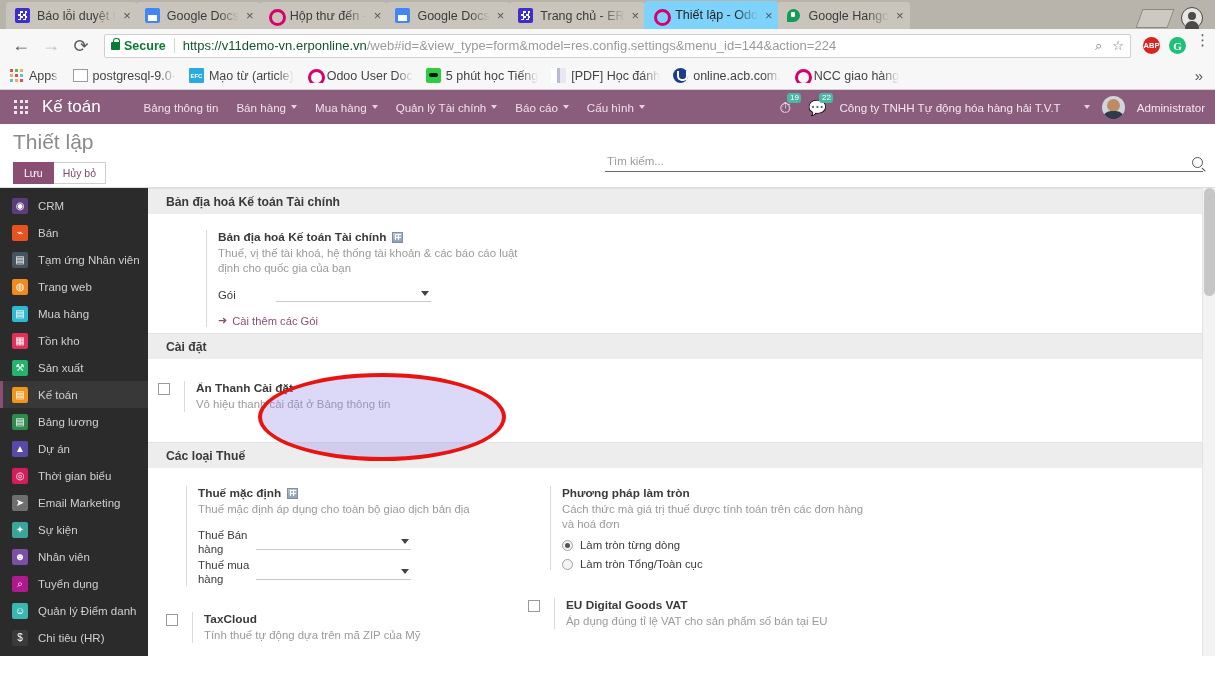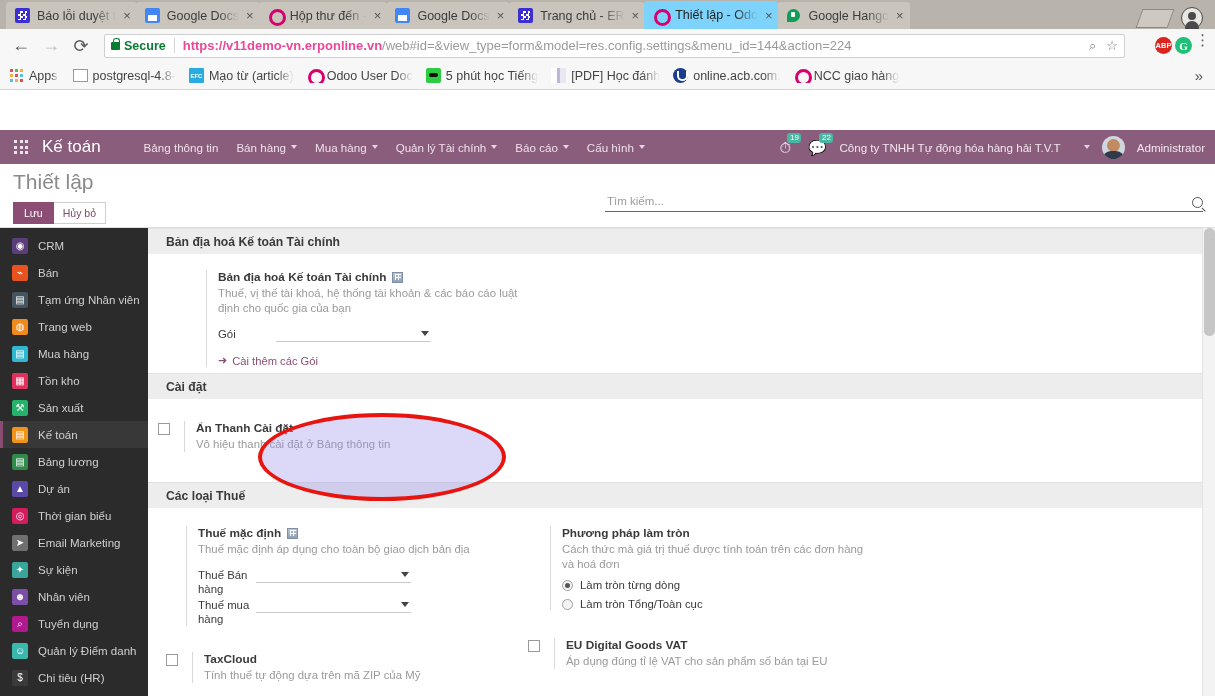--- a/index.html
+++ b/index.html
@@ -70,24 +70,24 @@
   .navicon{width:26px;height:26px;display:flex;align-items:center;justify-content:center;
     color:#5a5a5a;font-size:18px;margin-right:4px;}
   .navicon.fwd{color:#c0c0c0;}
   .urlbox{flex:1 1 auto;height:24px;background:#fff;border:1px solid #cfcfcf;border-radius:2px;
     display:flex;align-items:center;padding:0 6px;font-size:13px;margin:0 6px;}
   .lockwrap{display:flex;align-items:center;color:#0a7b33;font-weight:bold;font-size:12.5px;}
   .lockglyph{width:9px;height:8px;background:#0a7b33;border-radius:1px;position:relative;margin-right:4px;}
   .lockglyph::after{content:"";position:absolute;left:2px;top:-4px;width:5px;height:5px;
     border:1.6px solid #0a7b33;border-bottom:none;border-radius:3px 3px 0 0;}
   .url-sep{width:1px;height:15px;background:#d5d5d5;margin:0 8px;}
-  .url-domain{color:#ec4899;font-weight:bold;}
+  .url-domain{color:#14532d;}
   .url-rest{color:#9a9a9a;}
   .url-right{margin-left:auto;display:flex;align-items:center;gap:10px;color:#777;}
-  .chrome-ext{display:flex;align-items:flex-start;gap:3px;margin-left:24px;}
+  .chrome-ext{display:flex;align-items:flex-start;gap:9px;margin-left:6px;}
   .ext-abp{width:17px;height:17px;border-radius:50%;background:#d9241f;color:#fff;font-size:7.5px;
     font-weight:bold;display:flex;align-items:center;justify-content:center;}
   .ext-g{width:17px;height:17px;border-radius:50%;background:#1fc07a;color:#fff;font-size:11px;
     font-weight:bold;display:flex;align-items:center;justify-content:center;font-family:"Liberation Serif",serif;}
   .ext-menu{color:#5a5a5a;font-size:15px;letter-spacing:0;line-height:5px;width:12px;text-align:center;}
 
   .bookmarkbar{height:28px;background:#f7f7f7;display:flex;align-items:center;
     padding:0 6px;border-bottom:1px solid #d3d3d3;font-size:12.5px;color:#444;}
   .bm{display:flex;align-items:center;margin-right:13px;white-space:nowrap;max-width:145px;overflow:hidden;text-align:right;}
   .bm .bm-label{overflow:hidden;-webkit-mask-image:linear-gradient(to right,#000 80%,transparent 100%);
@@ -104,21 +104,21 @@
   .ic-green{background:#2ecc40;border-radius:2px;position:relative;}
   .ic-green::after{content:"";position:absolute;left:3px;top:5px;width:9px;height:4px;
     background:#111;border-radius:2px;}
   .ic-pdf{background:linear-gradient(90deg,#fff 0 38%,#b8b8d8 38% 60%,#e8e8f2 60% 100%);}
   .ic-acb{background:#1b3c8f;border-radius:50%;position:relative;}
   .ic-acb::after{content:"";position:absolute;left:4px;top:3px;width:7px;height:8px;
     border:2px solid #fff;border-top:none;border-radius:0 0 5px 5px;}
   .bm-more{margin-left:auto;font-size:15px;color:#555;padding-right:6px;}
 
   
-  #odoo { width:1215px; height:566px; position:relative; background:#5eead4;margin-top:40px; }
+  #odoo { width:1215px; height:566px; position:relative; background:#5eead4; }
 
   .odoo-navbar{height:34px;background:#8b5d7d;display:flex;align-items:center;
     color:#f3e9f0;font-size:12.5px;}
   .menu-toggle{width:42px;display:flex;align-items:center;justify-content:center;}
   .mt-grid{display:grid;grid-template-columns:repeat(3,3px);grid-template-rows:repeat(3,3px);gap:2.5px;}
   .mt-grid i{display:block;width:3px;height:3px;background:#efe3eb;}
   .brand{font-size:17px;color:#fff;margin-right:34px;font-weight:400;}
   .navitem{padding:0 9px;display:flex;align-items:center;gap:5px;color:#efe0ea;font-size:11.6px;height:34px;}
   .caret-d{width:0;height:0;border-left:3.5px solid transparent;border-right:3.5px solid transparent;
     border-top:4px solid #e6d3df;}
@@ -166,21 +166,21 @@
   .setting-row{display:flex;padding:6px 0 6px 0;}
   .chk{width:12px;height:12px;border:1px solid #9a9a9a;background:#fff;flex:0 0 12px;margin:2px 14px 0 10px;}
   .set-body{border-left:1px solid #d9d9d9;padding-left:11px;}
   .set-title{font-size:11.8px;font-weight:bold;color:#3a3a3a;display:flex;align-items:center;gap:6px;}
   .set-desc{font-size:11.4px;color:#9a9a9a;margin-top:2px;max-width:315px;line-height:15px;}
   .ent-ico{width:11px;height:11px;background:linear-gradient(#b9c5d6,#8fa0b8);
     border:1px solid #7d8ea6;display:inline-block;position:relative;}
   .ent-ico::after{content:"";position:absolute;inset:1.5px;
     background:repeating-linear-gradient(#fff 0 1px,transparent 1px 3px),
                repeating-linear-gradient(90deg,#fff 0 1px,transparent 1px 3px);}
-  .field-row{display:flex;align-items:flex-start;margin-top:11px;font-size:11.4px;color:#3a3a3a;}
+  .field-row{display:flex;align-items:center;margin-top:11px;font-size:11.4px;color:#3a3a3a;}
   .field-label{width:58px;line-height:14px;flex:0 0 58px;}
   .field-select{width:155px;border-bottom:1px solid #c9c9c9;height:15px;position:relative;}
   .field-select .cd{position:absolute;right:2px;top:4px;width:0;height:0;
     border-left:4px solid transparent;border-right:4px solid transparent;border-top:5px solid #444;}
   .link-row{margin-top:12px;font-size:11.2px;color:#8b4d74;display:flex;align-items:center;gap:5px;}
   .arrow-r{font-size:11px;color:#8b4d74;}
   .two-col{display:flex;}
   .col-l{width:370px;flex:0 0 370px;}
   .col-r{flex:1 1 auto;}
   .radio-row{display:flex;align-items:center;gap:7px;font-size:11.4px;color:#3a3a3a;margin-top:7px;}
@@ -285,21 +285,21 @@
           <i style="background:#d9534f"></i>
           <i style="background:#5bc0de"></i>
         <i style="background:#5bc0de"></i>
           <i style="background:#f0ad4e"></i>
           <i style="background:#d9534f"></i>
       </span>
       <span class="bm-label">Apps</span>
     </div>
     <div class="bm">
       <span class="bm-ico ic-page"></span>
-      <span class="bm-label">postgresql-4.8-</span>
+      <span class="bm-label">postgresql-9.0-</span>
     </div>
     <div class="bm">
       <span class="bm-ico ic-efc">EFC</span>
       <span class="bm-label">Mạo từ (article)</span>
     </div>
     <div class="bm">
       <span class="bm-ico ic-o"></span>
       <span class="bm-label">Odoo User Doc</span>
     </div>
     <div class="bm">

